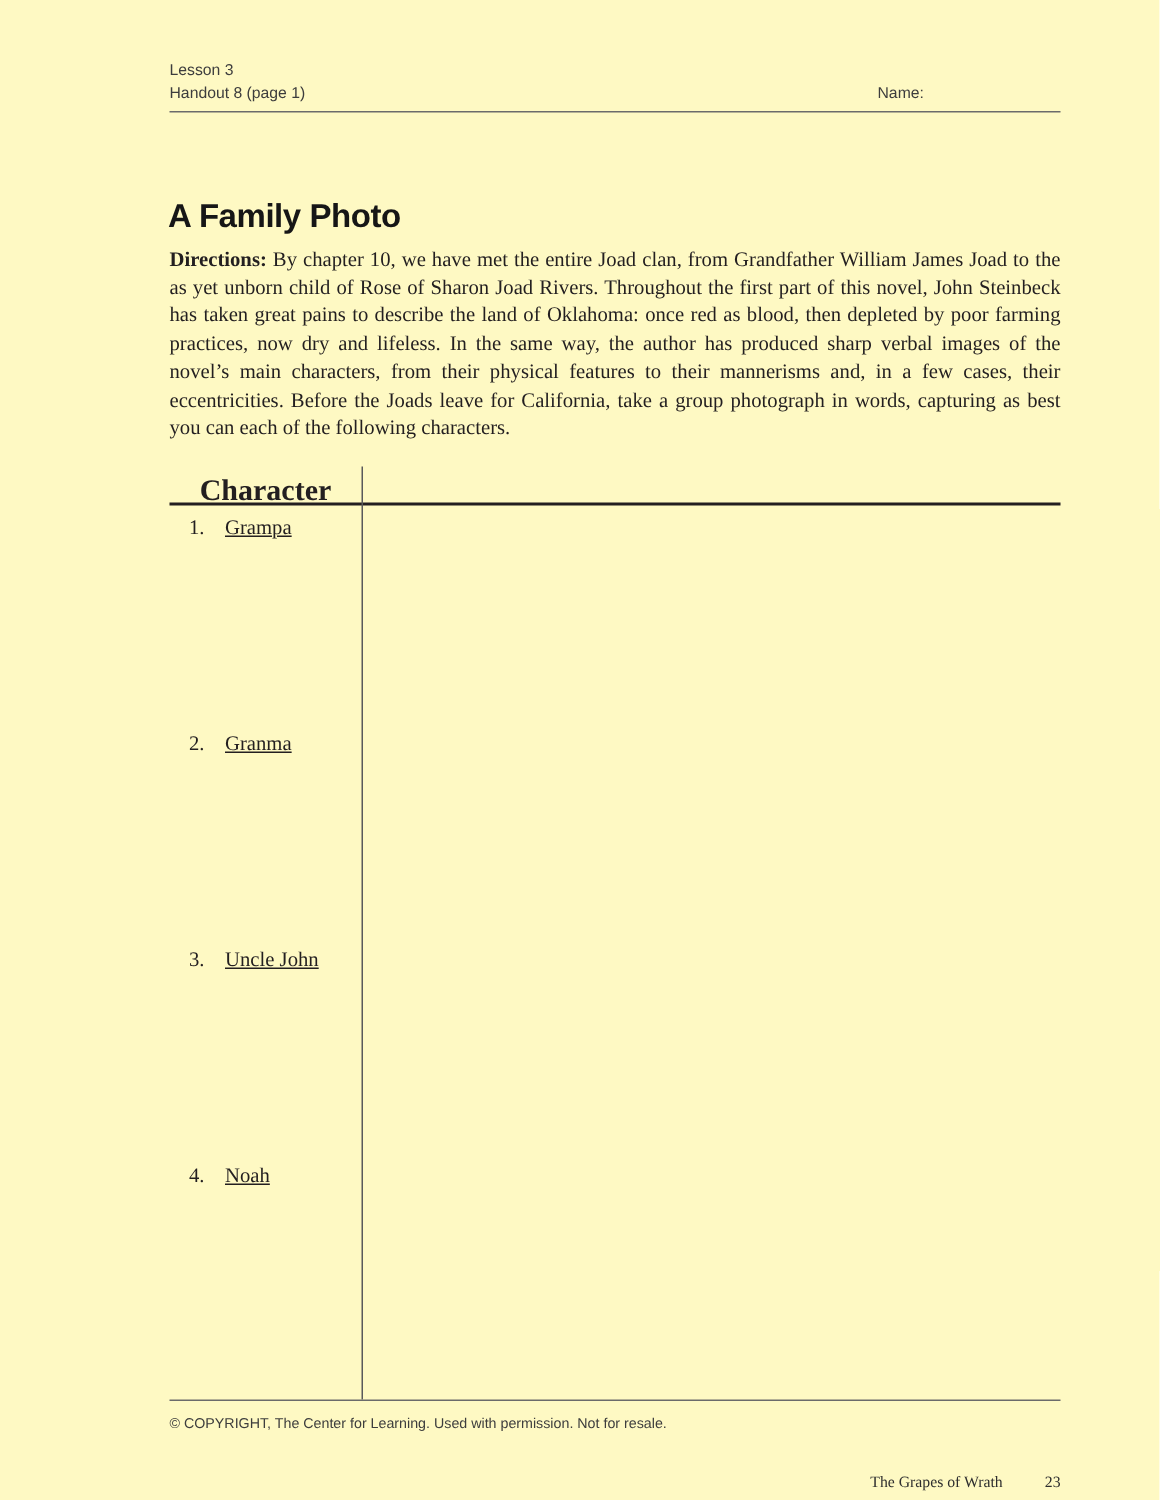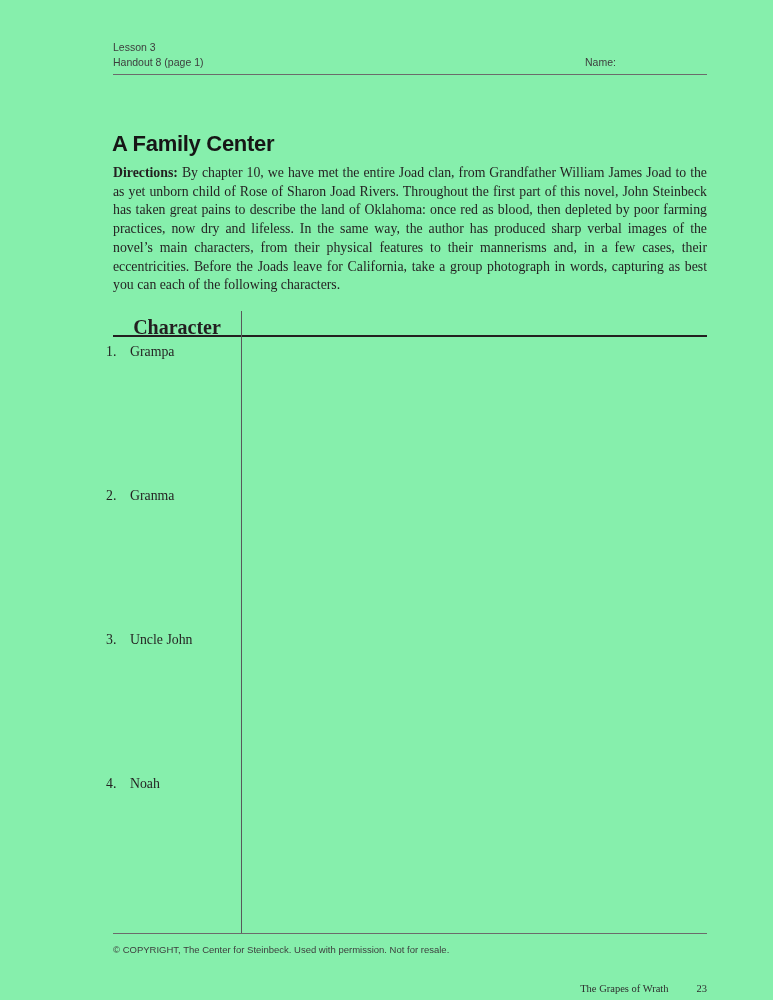--- a/index.html
+++ b/index.html
@@ -4,21 +4,21 @@
 <style>
   html, body {
     margin: 0;
     padding: 0;
     background: #ffffff;
   }
   .page {
     position: relative;
     width: 773px;
     height: 1000px;
-    background: #86efac;
+    background: #fef9c3;
     overflow: hidden;
     font-family: "Liberation Serif", serif;
     color: #231f20;
   }
   
   .hdr-left {
     position: absolute;
     left: 113px;
     top: 40px;
     font-family: "Liberation Sans", sans-serif;
@@ -89,24 +89,25 @@
   .table-vline {
     position: absolute;
     left: 241px;
     top: 311px;
     width: 1px;
     height: 622px;
     background: #58595b;
   }
   .row {
     position: absolute;
-    left: 106px;
+    left: 126px;
     width: 120px;
     font-size: 13.8px;
     color: #231f20;
+    text-decoration: underline;
   }
   .row .num { display: inline-block; width: 24px; }
   .row-0 { top: 344px; }
   .row-1 { top: 488px; }
   .row-2 { top: 632px; }
   .row-3 { top: 776px; }
   .desc-cell {
     position: absolute;
     left: 242px;
     width: 465px;
@@ -149,21 +150,21 @@
 
 <div class="page">
 
   <div class="hdr-left">
     <div>Lesson 3</div>
     <div>Handout 8 (page 1)</div>
   </div>
   <div class="name-label">Name:</div>
   <div class="hdr-rule"></div>
 
-  <h1 class="title" style="margin:0;">A Family Center</h1>
+  <h1 class="title" style="margin:0;">A Family Photo</h1>
 
   <p class="directions" style="margin:0;"><span class="dir-label">Directions:</span><span> By chapter 10, we have met the entire Joad clan, from Grandfather William James Joad to the as yet unborn child of Rose of Sharon Joad Rivers. Throughout the first part of this novel, John Steinbeck has taken great pains to describe the land of Oklahoma: once red as blood, then depleted by poor farming practices, now dry and lifeless. In the same way, the author has produced sharp verbal images of the novel’s main characters, from their physical features to their mannerisms and, in a few cases, their eccentricities. Before the Joads leave for California, take a group photograph in words, capturing as best you can each of the following characters.</span></p>
 
   <div class="col-head character">Character</div>
   <div class="table-head-rule"></div>
   <div class="table-vline"></div>
 
   <div class="row row-0">
     <span class="num">1.</span><span>Grampa</span>
   </div>
@@ -178,19 +179,19 @@
     <span class="num">3.</span><span>Uncle John</span>
   </div>
   <div class="desc-cell desc-2"></div>
 
   <div class="row row-3">
     <span class="num">4.</span><span>Noah</span>
   </div>
   <div class="desc-cell desc-3"></div>
 
   <div class="footer-rule"></div>
-  <div class="footer-left">© COPYRIGHT, The Center for Steinbeck. Used with permission. Not for resale.</div>
+  <div class="footer-left">© COPYRIGHT, The Center for Learning. Used with permission. Not for resale.</div>
   <div class="footer-right">
     <span>The Grapes of Wrath</span>
     <span>23</span>
   </div>
 
 </div>
 
 </body></html>

